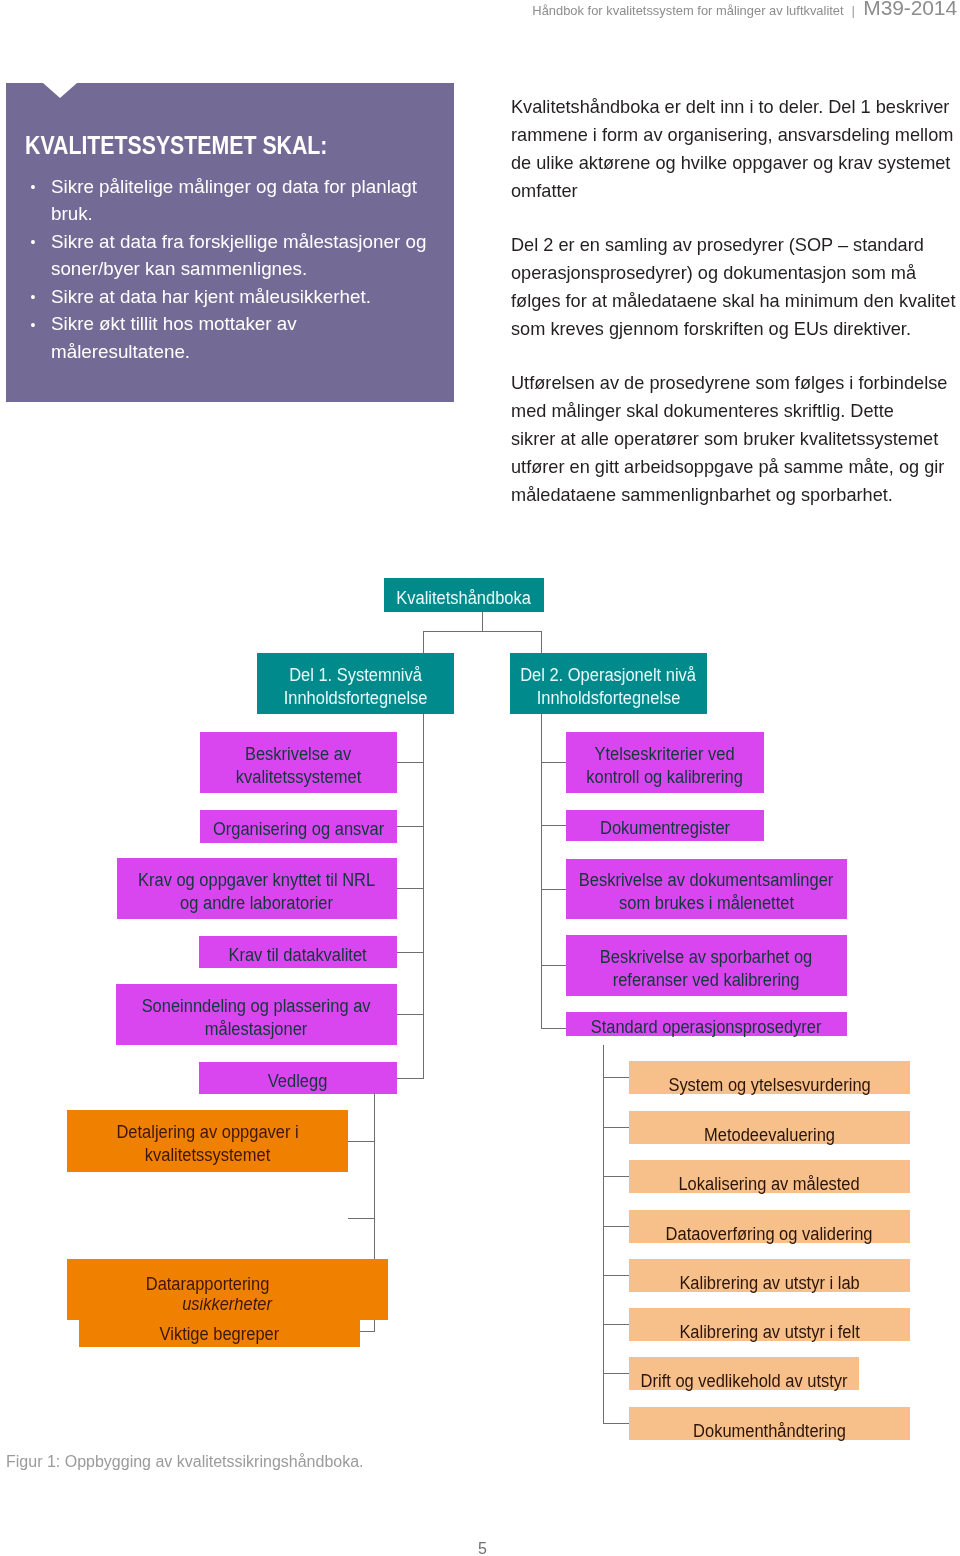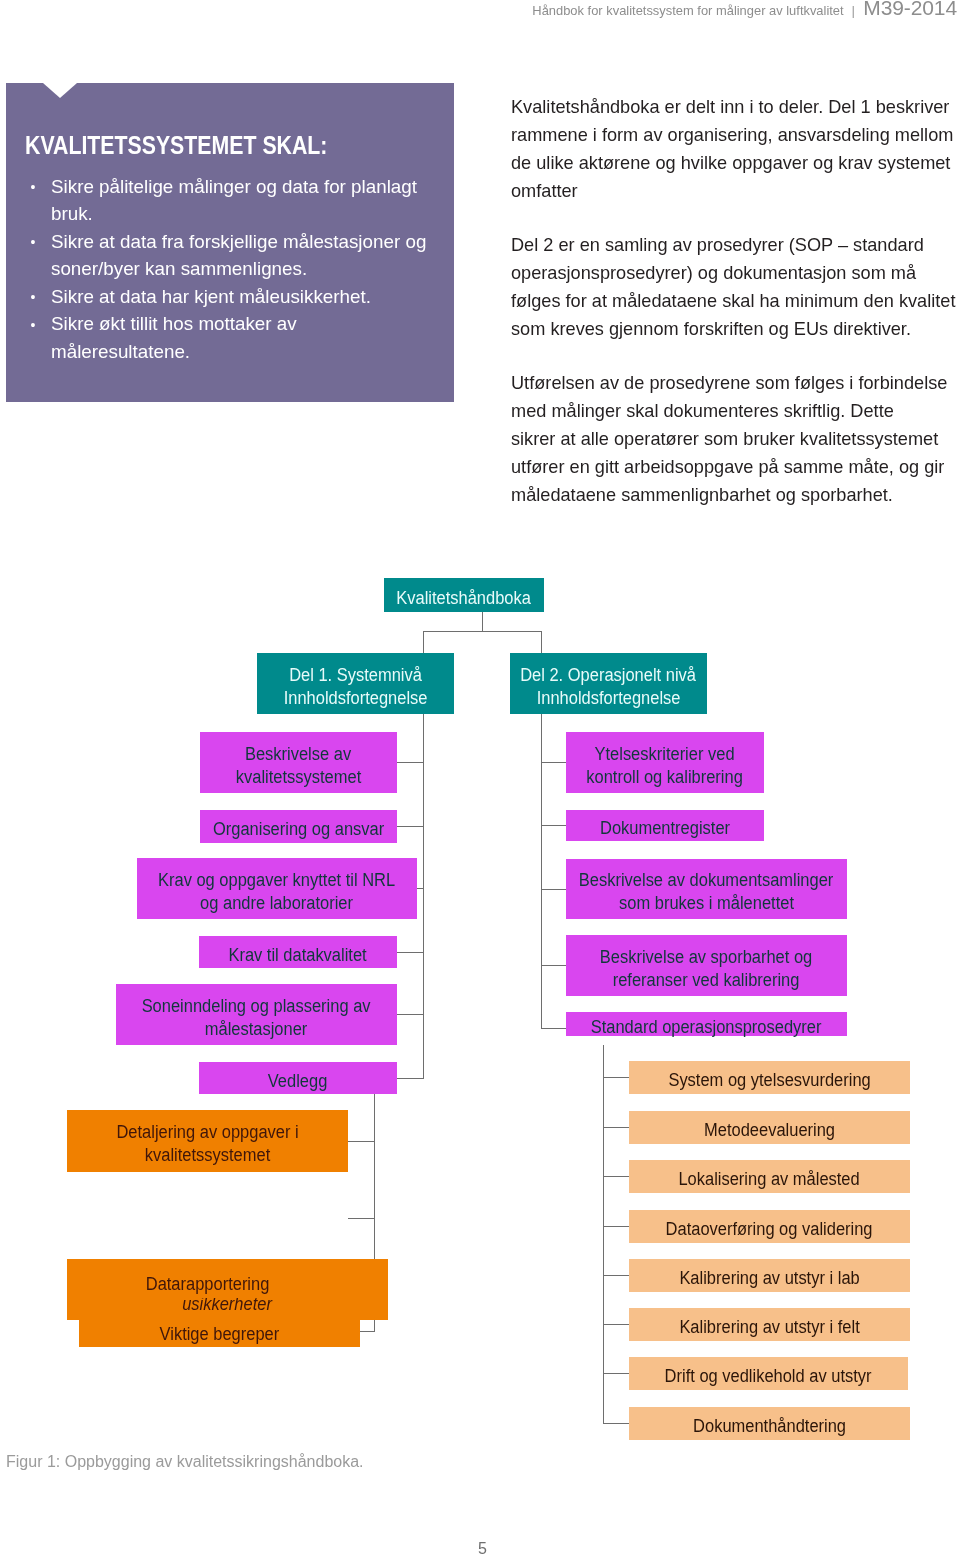--- a/index.html
+++ b/index.html
@@ -43,21 +43,21 @@
   
   #diagram{position:absolute;left:0;top:0;width:960px;height:1470px;}
   .node{position:absolute;box-sizing:border-box;display:flex;flex-direction:column;
      align-items:center;justify-content:center;text-align:center;
      font-size:18px;line-height:23px;padding:0 3px;}
   .node span{display:block;white-space:nowrap;
       transform:scaleX(0.915) translateY(2.5px);}
   .n-dark{background:#008a8c;color:#e8fbfa;}
   .n-teal{background:#d946ef;color:#11383a;}
   .n-orange{background:#f08000;color:#40160a;}
-  .n-lorange{background:#f7c08a;color:#2b1509;}
+  .n-lorange{background:#f7c08a;color:#2b1509;justify-content:flex-end;}
   .ln{position:absolute;background:#6e6e6e;}
   .ln.v{width:1px;}
   .ln.h{height:1px;}
 
   
   #caption{position:absolute;left:6px;top:1451.5px;font-size:16px;color:#9b9b9b;line-height:20px;}
   #folio{position:absolute;left:2.5px;top:1540px;width:960px;text-align:center;
       font-size:16px;color:#6f6f6f;}
 </style>
 </head>
@@ -143,21 +143,21 @@
         <span>Del 2. Operasjonelt nivå</span>
         <span>Innholdsfortegnelse</span>
       </div>
     <div class="node n-teal" style="left:200px;top:732px;width:197px;height:61px;">
         <span>Beskrivelse av</span>
         <span>kvalitetssystemet</span>
       </div>
     <div class="node n-teal" style="left:200px;top:810px;width:197px;height:33px;">
         <span>Organisering og ansvar</span>
       </div>
-    <div class="node n-teal" style="left:117px;top:858px;width:280px;height:61px;margin-left:20px;">
+    <div class="node n-teal" style="left:117px;top:858px;width:280px;height:61px;">
         <span>Krav og oppgaver knyttet til NRL</span>
         <span>og andre laboratorier</span>
       </div>
     <div class="node n-teal" style="left:199px;top:936px;width:198px;height:32px;">
         <span>Krav til datakvalitet</span>
       </div>
     <div class="node n-teal" style="left:116px;top:984px;width:281px;height:61px;">
         <span>Soneinndeling og plassering av</span>
         <span>målestasjoner</span>
       </div>
@@ -207,21 +207,21 @@
       </div>
     <div class="node n-lorange" style="left:629px;top:1210px;width:281px;height:33px;">
         <span>Dataoverføring og validering</span>
       </div>
     <div class="node n-lorange" style="left:629px;top:1259px;width:281px;height:33px;">
         <span>Kalibrering av utstyr i lab</span>
       </div>
     <div class="node n-lorange" style="left:629px;top:1308px;width:281px;height:33px;">
         <span>Kalibrering av utstyr i felt</span>
       </div>
-    <div class="node n-lorange" style="left:629px;top:1357px;width:279px;height:33px;">
+    <div class="node n-lorange" style="left:629px;top:1357px;width:230px;height:33px;">
         <span>Drift og vedlikehold av utstyr</span>
       </div>
     <div class="node n-lorange" style="left:629px;top:1407px;width:281px;height:33px;">
         <span>Dokumenthåndtering</span>
       </div>
   </div>
   <div id="caption"><span class="sq">Figur 1: Oppbygging av kvalitetssikringshåndboka.</span></div>
   <div id="folio">5</div>
 </div>
 

